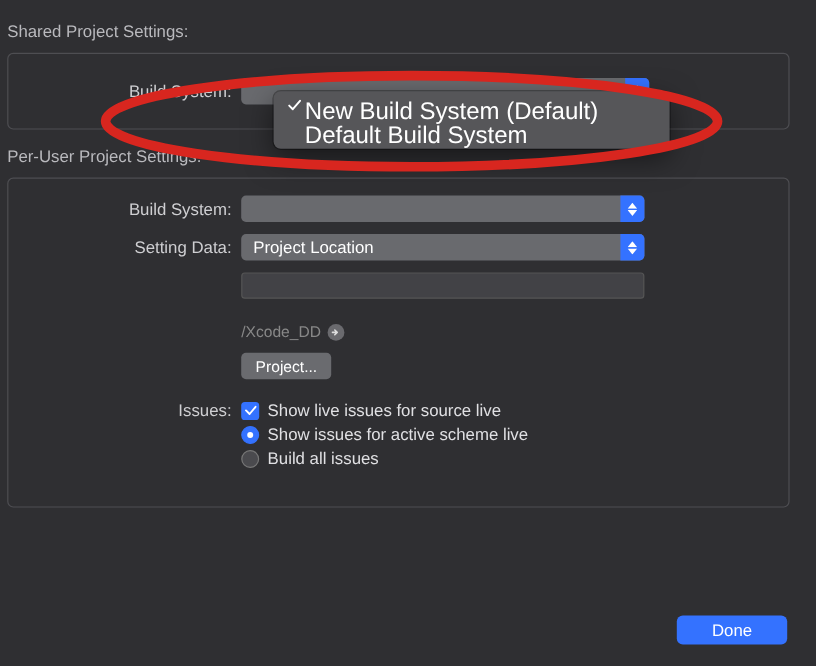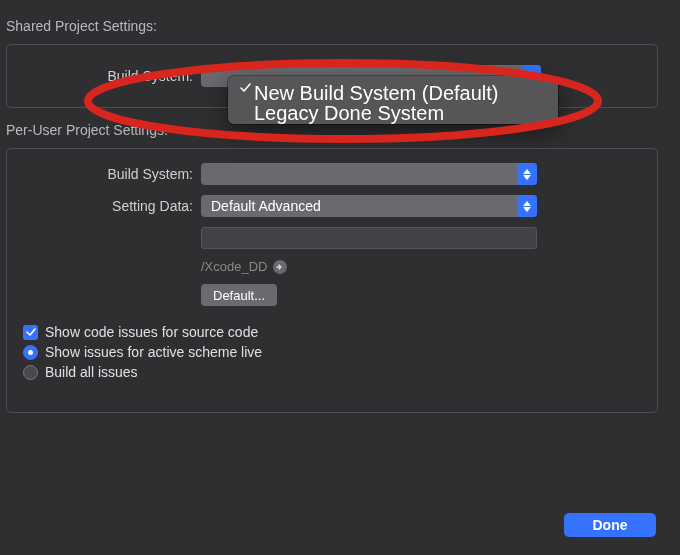--- a/index.html
+++ b/index.html
@@ -12,31 +12,31 @@
   .row-label { width: 178px; text-align: right; color: #cfcfd2; font-size: 14px; padding-right: 8px; }
   .field-area { flex: 1; position: relative; }
   .popup { position: relative; height: 22px; background: #696a6e; border-radius: 4px; display: flex; align-items: center; padding: 0 24px 0 10px; color: #fff; font-size: 14px; }
   .popup.shared { width: 340px; }
   .popup.perbuild { width: 336px; }
   .popup.derived { width: 336px; }
   .popup-arrows { position: absolute; right: 0; top: 0; width: 20px; height: 22px; background: #3472ff; border-radius: 0 4px 4px 0; display: flex; flex-direction: column; align-items: center; justify-content: center; gap: 1px; }
   .popup-arrows svg { width: 8px; height: 5px; }
   .textfield-row { margin-top: 10px; }
   .textfield { width: 336px; height: 22px; background: #424246; border: 1px solid #555; border-radius: 3px; }
-  .path-row { display: flex; align-items: center; color: #888; font-size: 13px; }
+  .path-row { display: flex; align-items: center; margin-top: 10px; color: #888; font-size: 13px; }
   .path-row .arrow-icon { margin-left: 6px; width: 14px; height: 14px; border-radius: 50%; background: #6a6a6e; display: flex; align-items: center; justify-content: center; }
   .path-row .arrow-icon svg { width: 8px; height: 8px; }
   .btn { display: inline-flex; align-items: center; justify-content: center; height: 22px; padding: 0 12px; background: #6a6b6f; border-radius: 4px; color: #fff; font-size: 13px; cursor: pointer; }
   .issues-block .opt { display: flex; align-items: center; color: #e0e0e3; font-size: 14px; margin-bottom: 4px; }
   .checkbox { width: 15px; height: 15px; border-radius: 3px; background: #3472ff; margin-right: 7px; display: flex; align-items: center; justify-content: center; }
   .checkbox svg { width: 10px; height: 10px; }
   .radio { width: 15px; height: 15px; border-radius: 50%; border: 1px solid #777; margin-right: 7px; display: flex; align-items: center; justify-content: center; background: #4a4a4e; }
   .radio.selected { background: #3472ff; border-color: #3472ff; }
   .radio.selected .dot { width: 5px; height: 5px; border-radius: 50%; background: #fff; }
-  .done-btn { position: absolute; right: 24px; bottom: 18px; width: 92px; height: 24px; background: #3472ff; border-radius: 5px; color: #fff; font-size: 14px; display: flex; align-items: center; justify-content: center; cursor: pointer; font-weight: bold; }
+  .done-btn { position: absolute; right: 24px; bottom: 18px; width: 92px; height: 24px; background: #3472ff; border-radius: 5px; color: #fff; font-size: 14px; display: flex; align-items: center; justify-content: center; cursor: pointer; }
   .spacer-top { height: 6px; }
   .peruser-group { padding-bottom: 18px; }
 
   
   .menu-overlay {
     position: absolute;
     top: 76px;
     left: 228px;
     width: 330px;
     background: #565659;
@@ -111,21 +111,21 @@
               </svg>
           </div>
         </div>
       </div>
     </div>
 
     <div class="row">
       <div class="row-label">Setting Data:</div>
       <div class="field-area">
         <div class="popup derived">
-          <span>Default Advanced</span>
+          <span>Project Location</span>
           <div class="popup-arrows">
             <svg viewBox="0 0 8 5">
                 <path d="M0 5 L4 0 L8 5 Z" fill="#fff"></path>
               </svg>
             <svg viewBox="0 0 8 5">
                 <path d="M0 0 L4 5 L8 0 Z" fill="#fff"></path>
               </svg>
           </div>
         </div>
       </div>
@@ -149,34 +149,35 @@
               </svg>
           </span>
         </div>
       </div>
     </div>
 
     <div class="row" style="margin-top:2px;">
       <div class="row-label"></div>
       <div class="field-area">
         <div class="btn">
-          <span>Default...</span>
+          <span>Project...</span>
         </div>
       </div>
     </div>
 
     <div class="row" style="margin-top:18px;">
+      <div class="row-label" style="align-self:flex-start;">Issues:</div>
       <div class="field-area issues-block">
         <div class="opt">
           <span class="checkbox">
             <svg viewBox="0 0 10 10">
                 <path d="M1 5 L4 8 L9 2" stroke="#fff" stroke-width="1.6" fill="none" stroke-linecap="round" stroke-linejoin="round"></path>
               </svg>
           </span>
-          <span>Show code issues for source code</span>
+          <span>Show live issues for source live</span>
         </div>
         <div class="opt">
           <span class="radio selected">
               <span class="dot"></span>
             </span>
           <span>Show issues for active scheme live</span>
         </div>
         <div class="opt">
           <span class="radio"></span>
           <span>Build all issues</span>
@@ -194,21 +195,21 @@
     <div class="menu-item">
       <span class="menu-check">
         <svg viewBox="0 0 11 11">
             <path d="M1 6 L4 9 L10 2" stroke="#fff" stroke-width="1.6" fill="none" stroke-linecap="round" stroke-linejoin="round"></path>
           </svg>
       </span>
       <span>New Build System (Default)</span>
     </div>
     <div class="menu-item">
       <span class="menu-check"></span>
-      <span>Legacy Done System</span>
+      <span>Default Build System</span>
     </div>
   </div>
 
   <div class="red-ellipse">
     <svg viewBox="0 0 530 90">
       <ellipse cx="265" cy="45" rx="255" ry="38" fill="none" stroke="#d8261f" stroke-width="8"></ellipse>
     </svg>
   </div>
 
 </div>

